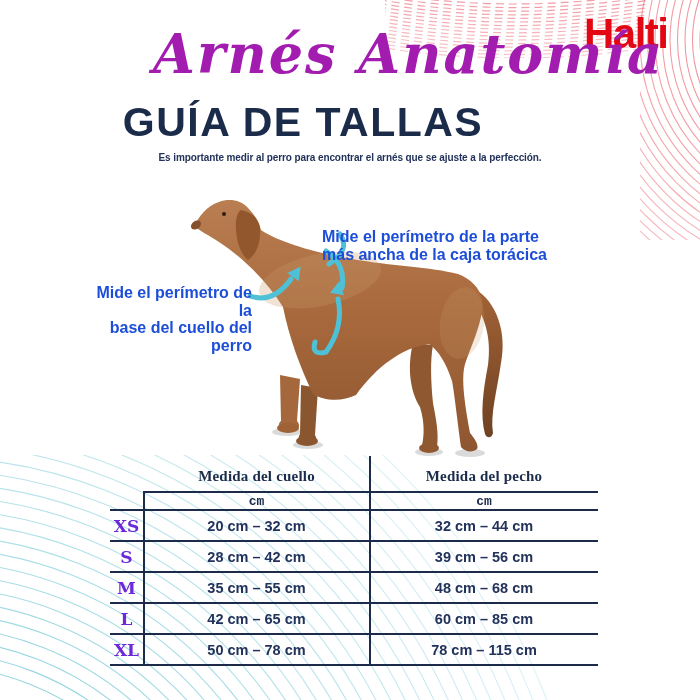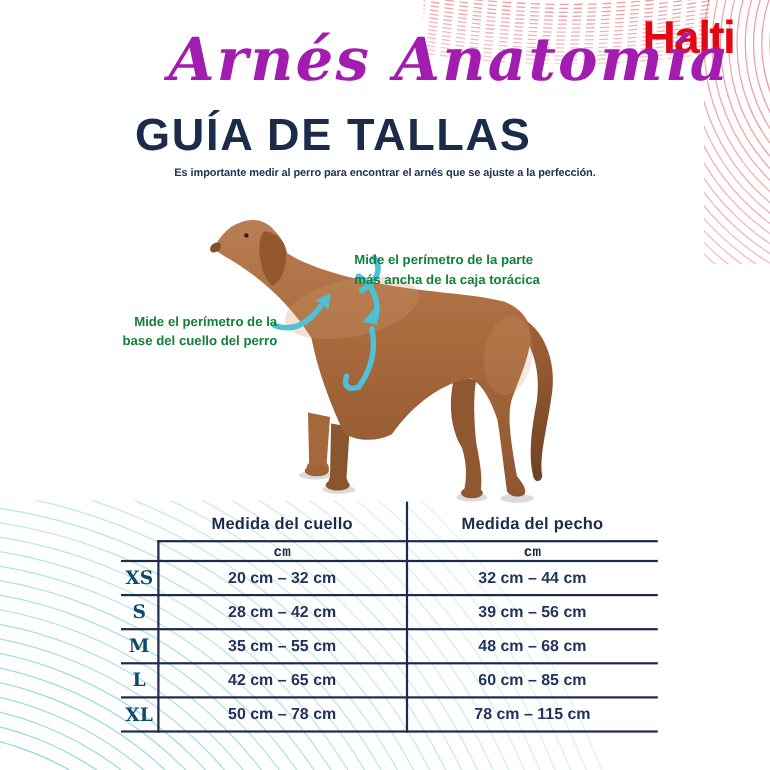--- a/index.html
+++ b/index.html
@@ -9,30 +9,30 @@
   
   .logo{left:584px;top:13px;font-size:42px;font-weight:bold;letter-spacing:-1.5px;color:#e30613;line-height:1;}
   .script-title{left:0;top:26px;width:664px;text-align:right;
       font-family:"DejaVu Serif",serif;font-style:italic;font-weight:bold;
       font-size:54px;line-height:1.05;color:#a21caf;letter-spacing:2px;}
   .main-title{left:0;top:102px;width:606px;text-align:center;
       font-size:41px;font-weight:bold;letter-spacing:1.5px;color:#1b2b4a;line-height:1.0;}
   .intro{left:0;top:147px;width:700px;text-align:center;font-size:10px;font-weight:bold;
       line-height:21px;color:#22325a;letter-spacing:-0.1px;}
   
-  .note{font-size:12px;font-weight:600;line-height:17.5px;color:#15803d;}
+  .note{font-size:16px;font-weight:600;line-height:17.5px;color:#1d4ed8;}
   .note-chest{left:322px;top:228px;width:230px;text-align:left;}
   .note-neck{left:90px;top:284px;width:162px;text-align:right;}
   
   .size-table{left:110px;top:460px;width:488px;height:206px;
       display:grid;grid-template-columns:33px 227px 228px;grid-template-rows:32px 18px repeat(5,31px);}
   .cell{display:flex;align-items:center;justify-content:center;}
-  .th{font-family:Liberation Sans, sans-serif;font-weight:bold;font-size:15px;letter-spacing:0.2px;color:#1b2b4a;}
+  .th{font-family:Liberation Serif, serif;font-weight:bold;font-size:15px;letter-spacing:0.2px;color:#1b2b4a;}
   .unit{font-family:Liberation Mono, monospace;font-weight:bold;font-size:13px;color:#1b2b4a;}
-  .szlabel{font-family:"DejaVu Serif",serif;font-weight:bold;font-size:17px;color:#0c4a6e;}
+  .szlabel{font-family:"DejaVu Serif",serif;font-weight:bold;font-size:17px;color:#6d28d9;}
   .val{font-size:14.5px;font-weight:bold;color:#22325a;}
   .tline{position:absolute;background:#1c2b4a;}
   
   .deco{pointer-events:none;}
 </style>
 </head>
 <body>
 
 <svg id="deco-top" class="abs deco" style="left:385px;top:0;" width="262" height="58" viewBox="0 0 262 58">
     <circle cx="130" cy="-800" r="804" fill="none" stroke="#e84a57" stroke-width="1.2" stroke-opacity="0.55" stroke-dasharray="8 5" stroke-dashoffset="0"></circle>

